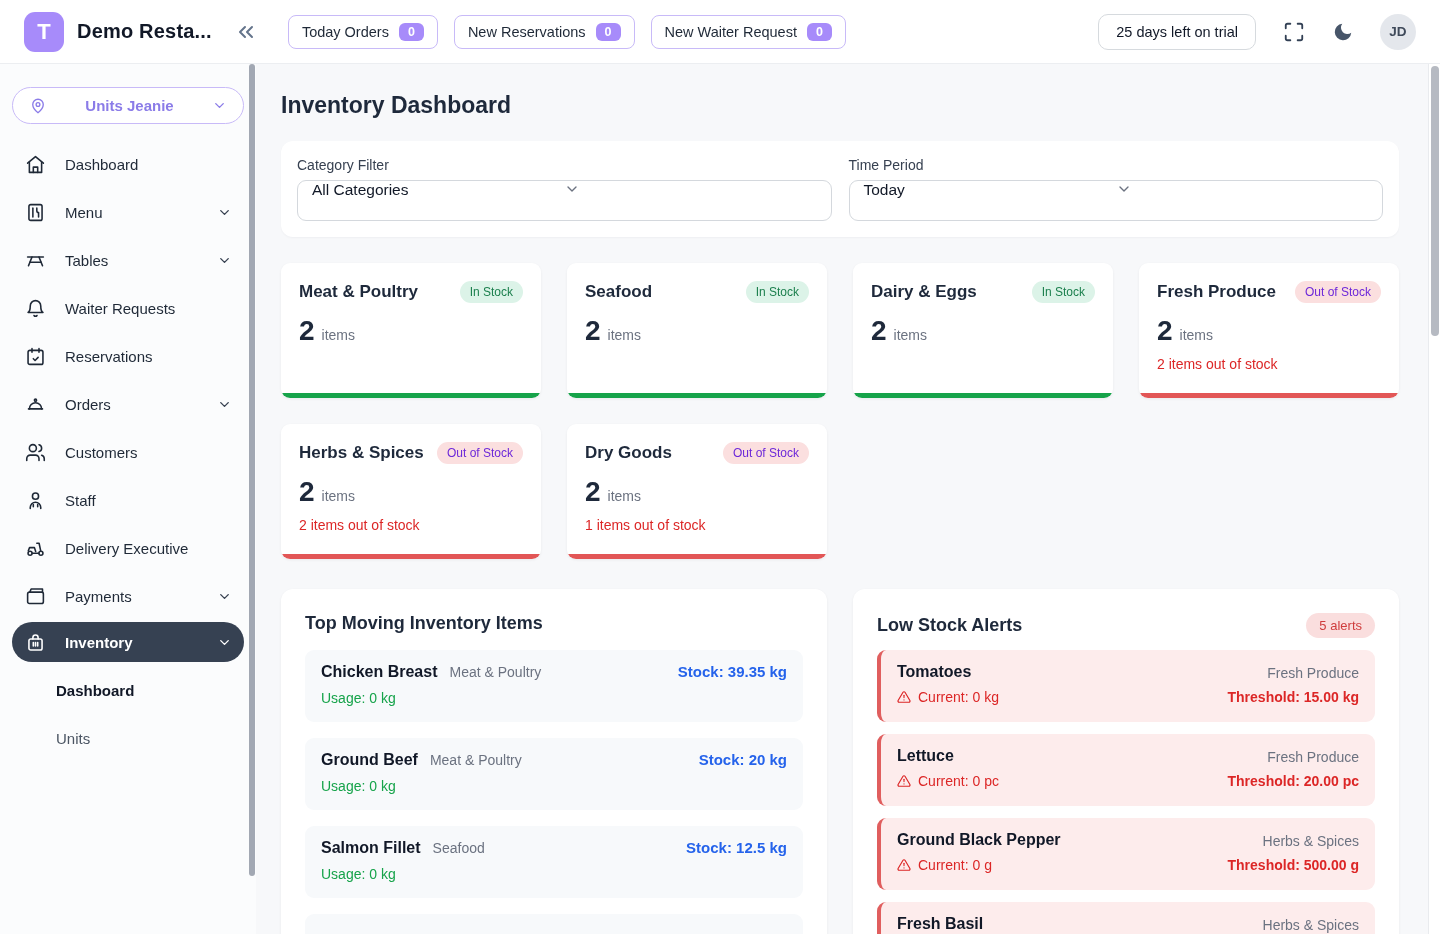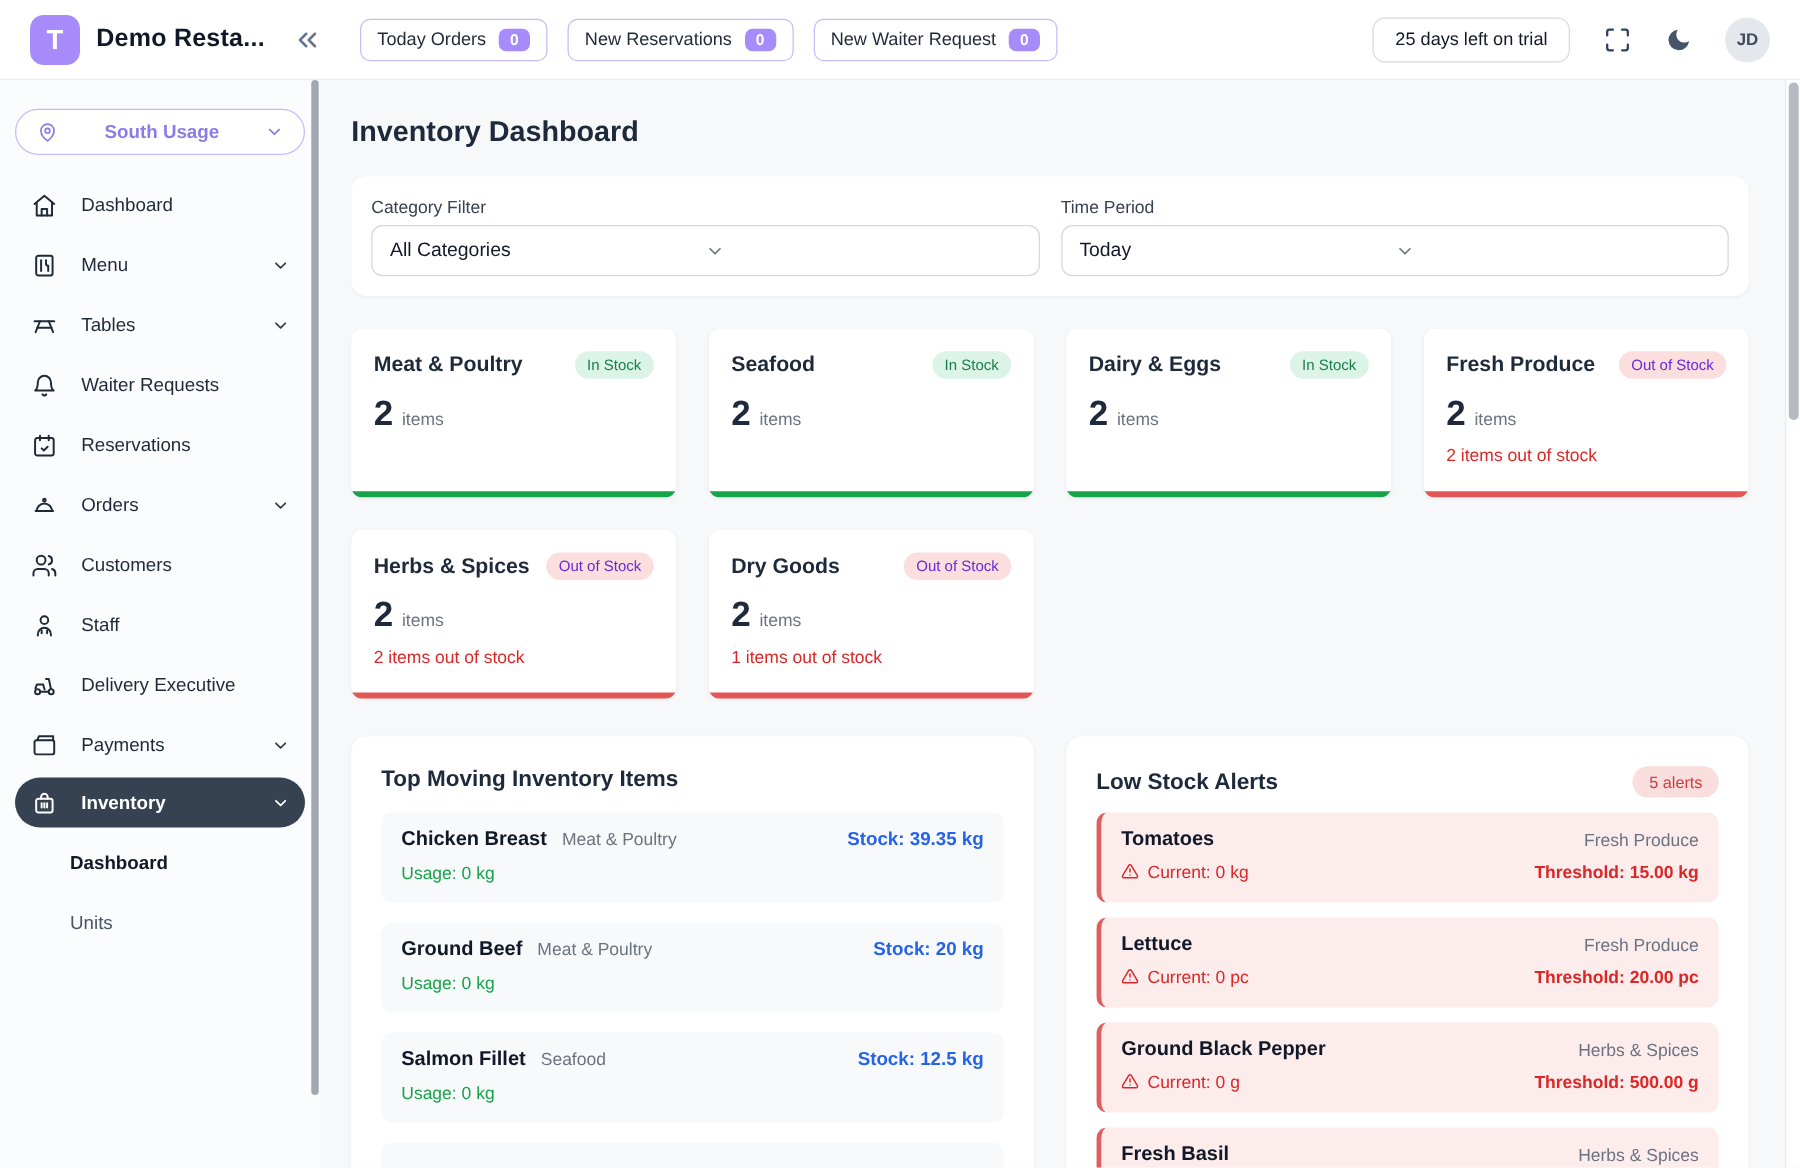--- a/index.html
+++ b/index.html
@@ -40,21 +40,21 @@
   .sb-footer { position:absolute; left:0; bottom:0; width:100%; border-top:1px solid #e7eaee; padding:20px 0 24px 0; display:flex; justify-content:center; }
   .cust-link { display:flex; align-items:center; gap:7px; color:#6b7280; font-size:15px; cursor:pointer; }
 
   
   .main { flex:1; height:870px; position:relative; overflow:hidden; background:#f7f8fa; }
   .main-inner { padding:28px 41px 0 25px; }
   .page-title { font-size:23px; font-weight:bold; color:#1e293b; }
 
   .filter-card { margin-top:22px; background:#fff; border-radius:12px; padding:16px; display:grid; grid-template-columns:1fr 1fr; gap:17px; box-shadow:0 1px 2px rgba(16,24,40,.04); }
   .f-label { font-size:14px; color:#374151; margin-bottom:7px; }
-  .f-select { height:41px; border:1px solid #d4d8dd; border-radius:9px; background:#fff; display:flex; align-items:center; padding:0 14px; font-size:15.5px; color:#111827; cursor:pointer; }
+  .f-select { height:41px; border:1px solid #d4d8dd; border-radius:9px; background:#fff; display:flex; align-items:flex-start; padding:0 14px; font-size:15.5px; color:#111827; cursor:pointer; }
   .f-select span { flex:1; }
   .f-select .chev { color:#6b7280; display:flex; }
 
   .cat-grid { margin-top:26px; display:grid; grid-template-columns:repeat(4,1fr); gap:26px; }
   .cat-card { background:#fff; border-radius:9px; padding:18px 18px 0 18px; height:135px; position:relative; overflow:hidden; box-shadow:0 1px 3px rgba(16,24,40,.06); }
   .cat-top { display:flex; align-items:center; justify-content:space-between; }
   .cat-name { font-size:17px; font-weight:bold; color:#1e293b; }
   .cat-badge { font-size:12px; border-radius:999px; padding:4px 10px; white-space:nowrap; }
   .cat-card.ok .cat-badge { background:#dcf3e8; color:#1b7f4d; }
   .cat-card.bad .cat-badge { background:#fbdfdf; color:#6d28d9; }
@@ -74,21 +74,21 @@
 
   .ti-row { background:#f7f9fb; border-radius:9px; padding:13px 16px; margin-top:16px; height:72px; }
   .ti-line1 { display:flex; align-items:baseline; }
   .ti-name { font-size:16px; font-weight:bold; color:#111827; }
   .ti-cat { font-size:14px; color:#6b7280; margin-left:12px; flex:1; }
   .ti-stock { font-size:15px; font-weight:bold; color:#2563eb; }
   .ti-usage { margin-top:9px; font-size:14px; color:#16a34a; }
   .ti-stub { background:#f7f9fb; border-radius:9px; margin-top:16px; height:72px; }
 
   .al-row { background:#fdecec; border-left:4px solid #e05e5e; border-radius:9px; padding:13px 16px; margin-top:12px; height:72px; }
-  .al-line1 { display:flex; align-items:center; justify-content:space-between;gap:48px; }
+  .al-line1 { display:flex; align-items:flex-end; justify-content:space-between;gap:48px; }
   .al-name { font-size:16px; font-weight:bold; color:#111827; }
   .al-cat { font-size:14px; color:#6b7280; }
   .al-line2 { display:flex; align-items:center; justify-content:space-between; margin-top:8px; }
   .al-cur { display:flex; align-items:center; gap:7px; font-size:14px; color:#dc2626; }
   .al-thr { font-size:14px; font-weight:bold; color:#dc2626; }
   .warn-ic { display:flex; color:#dc2626; }
 
   .main-scrollbar { position:absolute; top:0; right:0; width:12px; height:870px; background:#ffffff; border-left:1px solid #e9ebee; }
   .main-thumb { position:absolute; top:2px; left:2px; width:8px; height:270px; border-radius:4px; background:#b6bac2; cursor:pointer; }
 
@@ -141,21 +141,21 @@
 </div>
 
 <div class="app-body">
 
   <div class="sidebar">
     <div class="loc-select">
       <svg width="18" height="18" viewBox="0 0 24 24" fill="none" stroke="currentColor" stroke-width="1.8" stroke-linecap="round" stroke-linejoin="round">
           <path d="M12 21s-7-5.5-7-11a7 7 0 0 1 14 0c0 5.5-7 11-7 11Z"></path>
           <circle cx="12" cy="10" r="2.5"></circle>
         </svg>
-      <span class="loc-label">South Usage</span>
+      <span class="loc-label">Units Jeanie</span>
       <svg width="15" height="15" viewBox="0 0 24 24" fill="none" stroke="currentColor" stroke-width="2.2" stroke-linecap="round" stroke-linejoin="round">
           <path d="m6 9 6 6 6-6"></path>
         </svg>
     </div>
 
     <div class="nav">
 
     <div class="nav-item">
           <span class="nav-ic">
             <svg width="21" height="21" viewBox="0 0 24 24" fill="none" stroke="currentColor" stroke-width="1.8" stroke-linecap="round" stroke-linejoin="round">

